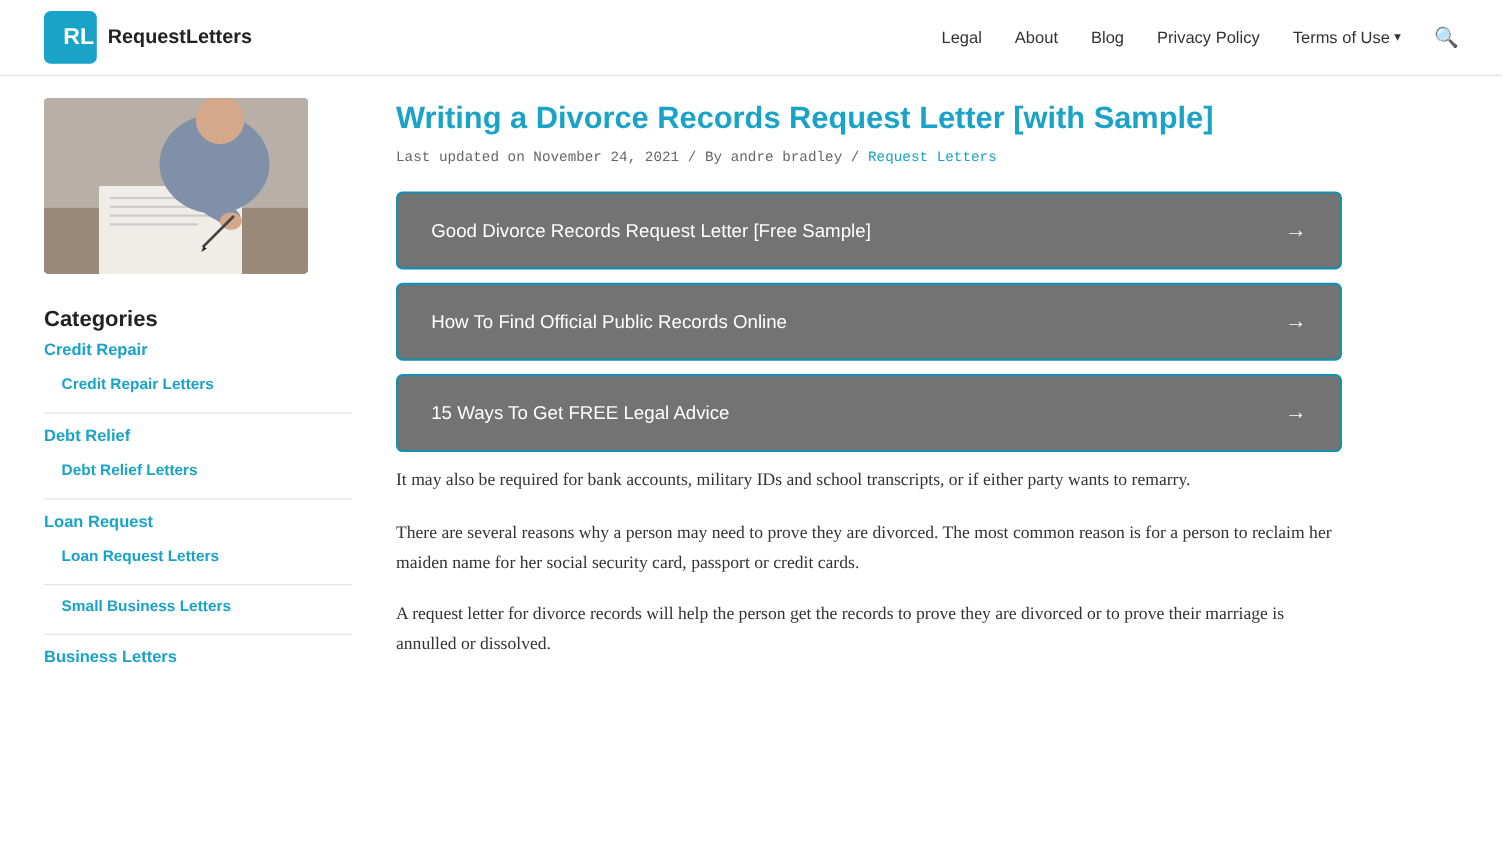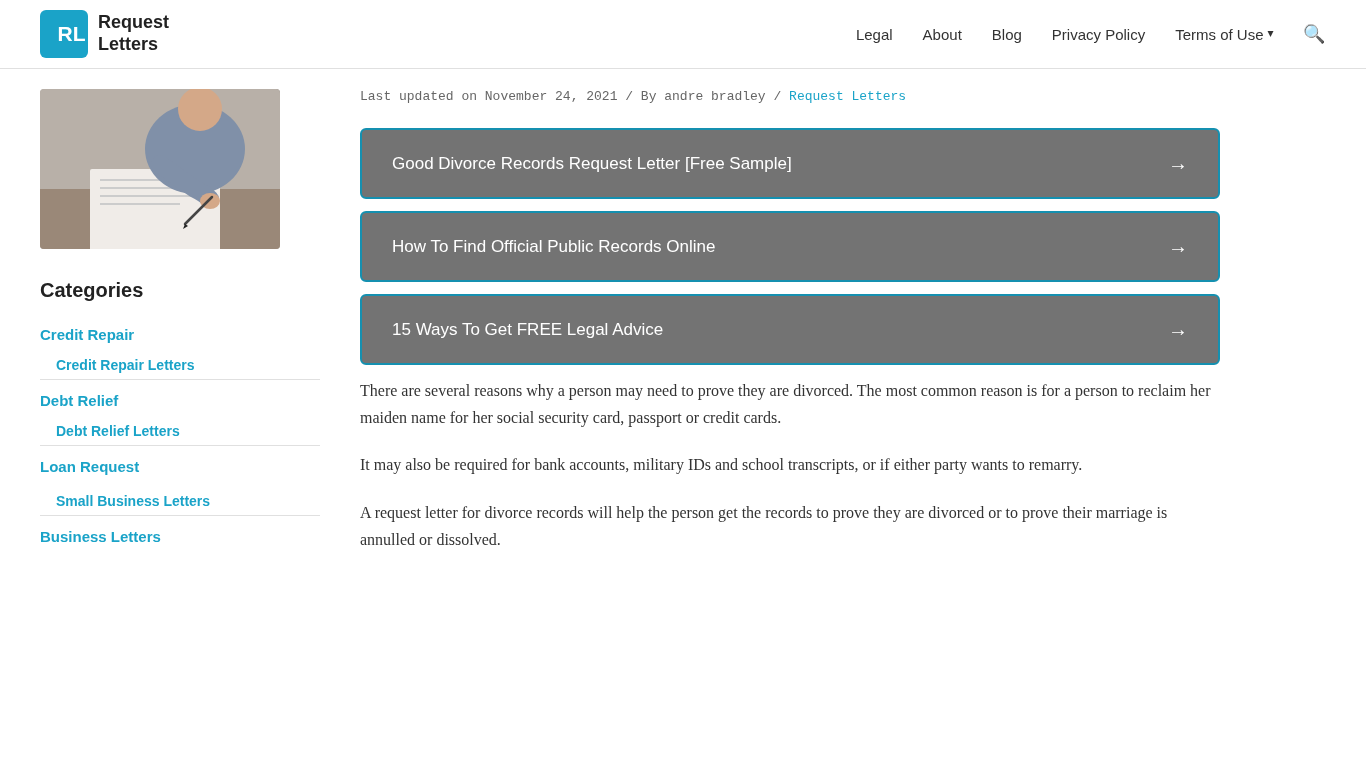--- a/index.html
+++ b/index.html
@@ -29,21 +29,20 @@
       align-items: center;
       justify-content: center;
       color: #fff;
       font-weight: bold;
       font-size: 21px;
       font-family: Arial, sans-serif;
       padding-left: 15px;
     }
     .logo-text {
       display: flex;
-      flex-direction: column;
       line-height: 1.2;
     }
     .logo-text span {
       font-size: 18px;
       font-weight: bold;
       color: #222;
       font-family: Arial, sans-serif;
     }
     nav {
       display: flex;
@@ -108,38 +107,37 @@
     
     .sidebar-image-placeholder svg {
       width: 100%;
       height: 100%;
     }
 
     .categories-title {
       font-size: 20px;
       font-weight: bold;
       color: #222;
-      margin-bottom: 16px;
       font-family: Arial, sans-serif;
     }
     .category-parent {
       display: block;
       color: #1aa3c8;
       text-decoration: none;
       font-size: 15px;
       font-family: Arial, sans-serif;
       padding: 8px 0;
     }
     .category-child {
       display: block;
       color: #1aa3c8;
       text-decoration: none;
       font-size: 14px;
       font-family: Arial, sans-serif;
-      padding: 6px 0 6px 16px;
+      padding: 6px 0 18px 16px;
       border-bottom: 1px solid #e0e0e0;
     }
     .category-group { margin-bottom: 4px; font-weight: bold; }
 
     
     .main-content {
       flex: 1;
       max-width: 860px;
     }
     .article-title {
@@ -259,32 +257,34 @@
       <a class="category-child" href="#">Credit Repair Letters</a>
     </div>
 
     <div class="category-group">
       <a class="category-parent" href="#">Debt Relief</a>
       <a class="category-child" href="#">Debt Relief Letters</a>
     </div>
 
     <div class="category-group">
       <a class="category-parent" href="#">Loan Request</a>
+      <a class="category-child" href="#">Loan Request Letters</a>
     </div>
 
     <div class="category-group">
       <a class="category-child" href="#">Small Business Letters</a>
     </div>
 
     <div class="category-group">
       <a class="category-parent" href="#">Business Letters</a>
     </div>
   </aside>
 
   <main class="main-content">
+    <h1 class="article-title">Writing a Divorce Records Request Letter [with Sample]</h1>
 
     <div class="article-meta">
       <span>Last updated on November 24, 2021 / By andre bradley / </span><a href="#">Request Letters</a>
     </div>
 
     <a class="cta-button" href="#">
       <span>Good Divorce Records Request Letter [Free Sample]</span>
       <span class="cta-arrow">→</span>
     </a>
 
@@ -292,19 +292,19 @@
       <span>How To Find Official Public Records Online</span>
       <span class="cta-arrow">→</span>
     </a>
 
     <a class="cta-button" href="#">
       <span>15 Ways To Get FREE Legal Advice</span>
       <span class="cta-arrow">→</span>
     </a>
 
     <div class="article-body">
+      <p>It may also be required for bank accounts, military IDs and school transcripts, or if either party wants to remarry.</p>
       <p>There are several reasons why a person may need to prove they are divorced. The most common reason is for a person to reclaim her maiden name for her social security card, passport or credit cards.</p>
-      <p>It may also be required for bank accounts, military IDs and school transcripts, or if either party wants to remarry.</p>
       <p>A request letter for divorce records will help the person get the records to prove they are divorced or to prove their marriage is annulled or dissolved.</p>
     </div>
   </main>
 
 </div>
 
 </body></html>

